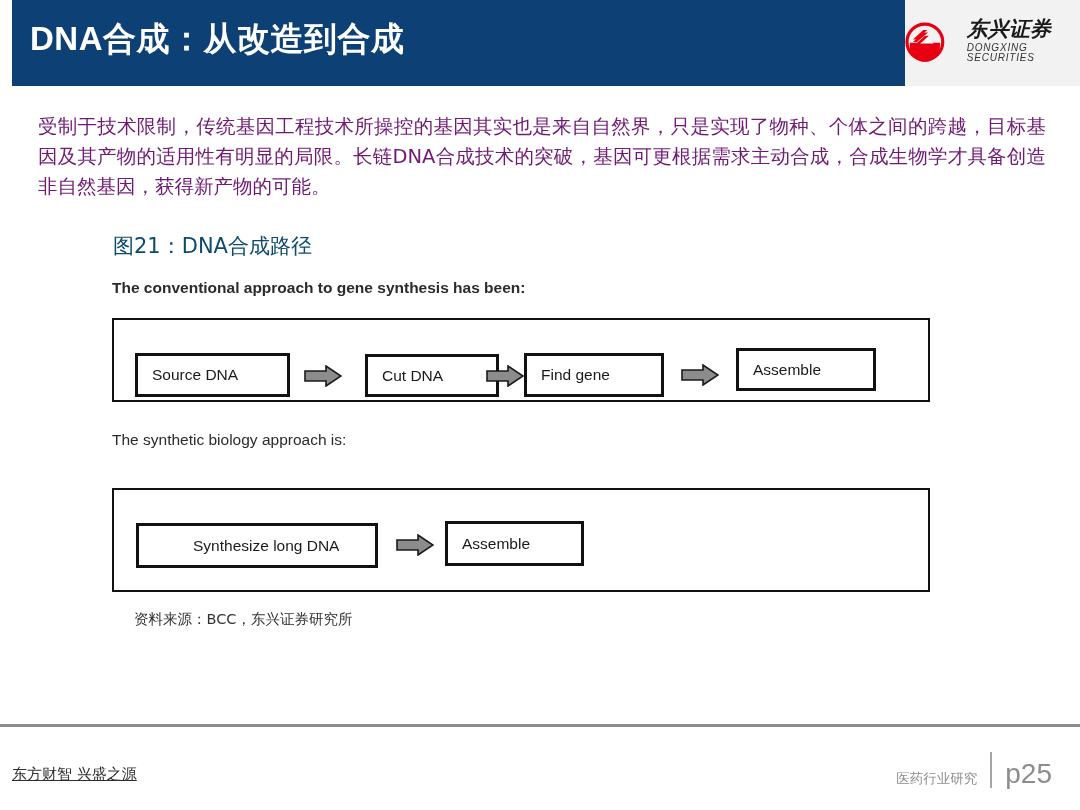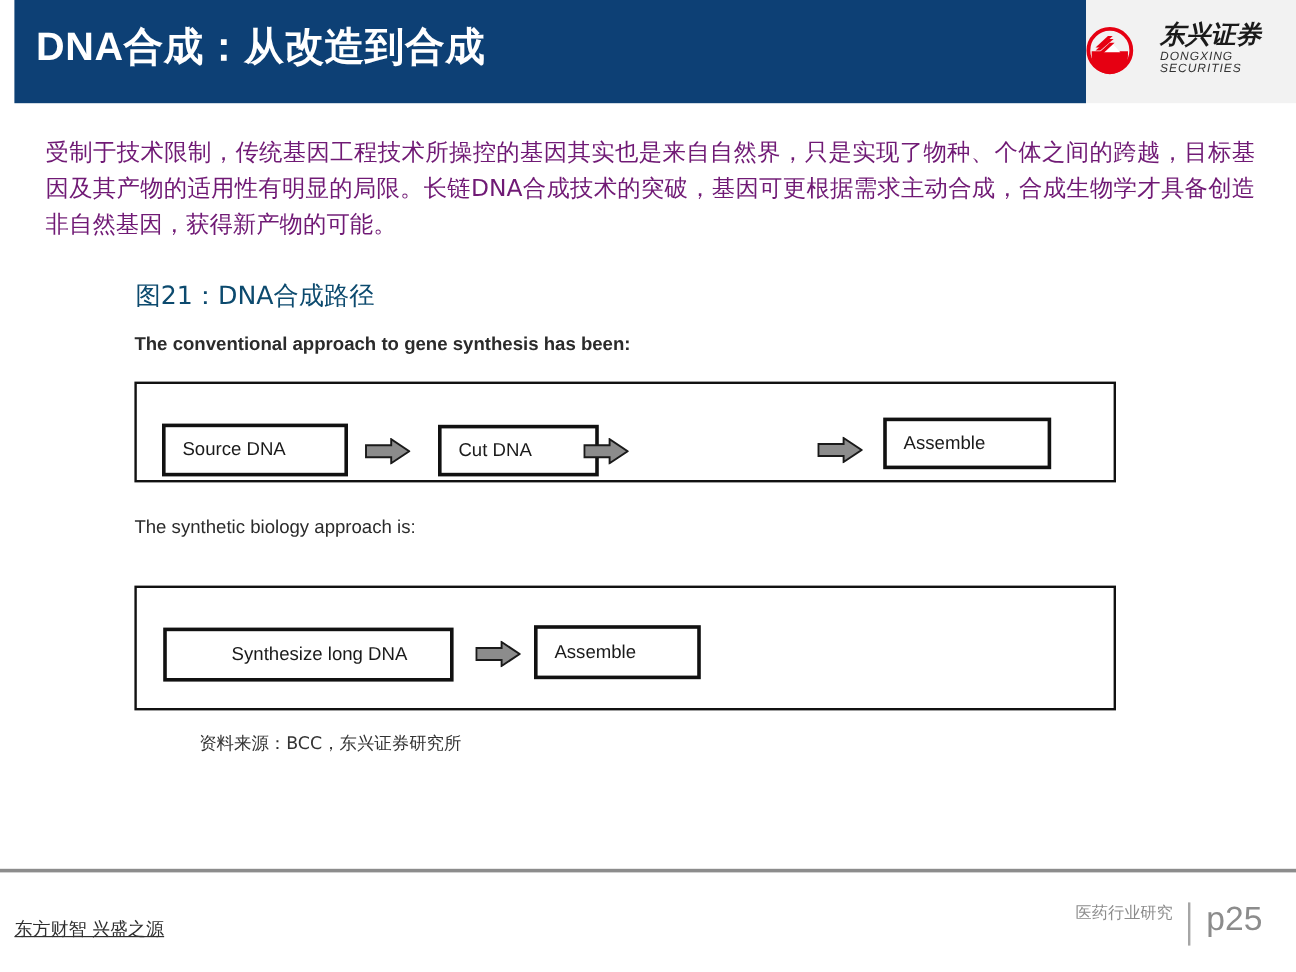--- a/index.html
+++ b/index.html
@@ -156,21 +156,20 @@
   .arrow-r2 { left: 282px; top: 44px; }
 
   .figure-source {
     position: absolute;
     left: 134px;
     top: 610px;
     font-size: 14.5px;
     color: #333333;
     white-space: nowrap;
     font-family: "DejaVu Sans", sans-serif;
-    margin-left: 32px;
   }
 
   
   .footer-rule {
     position: absolute;
     left: 0;
     top: 724px;
     width: 1080px;
     height: 3px;
     background: #8c8c8c;
@@ -183,21 +182,21 @@
     color: #2f2f2f;
     white-space: nowrap;
     font-family: "DejaVu Sans", sans-serif;
     text-decoration: underline;
   }
   .footer-right {
     position: absolute;
     right: 28px;
     top: 752px;
     display: flex;
-    align-items: flex-start;
+    align-items: flex-end;
     gap: 13px;
   }
   .footer-section {
     font-size: 13.5px;
     color: #8c8c8c;
     white-space: nowrap;
     font-family: "DejaVu Sans", sans-serif;
   }
   .footer-divider {
     width: 2px;
@@ -249,20 +248,23 @@
   </div>
   <svg class="flow-arrow arrow-1" viewBox="0 0 38 22">
     <path d="M1 6 L22 6 L22 1 L37 11 L22 21 L22 16 L1 16 Z" fill="#8c8c8c" stroke="#1a1a1a" stroke-width="1.6" stroke-linejoin="miter"></path>
   </svg>
   <div class="flow-box box-cut">
     <span>Cut DNA</span>
   </div>
   <svg class="flow-arrow arrow-2" viewBox="0 0 38 22">
     <path d="M1 6 L22 6 L22 1 L37 11 L22 21 L22 16 L1 16 Z" fill="#8c8c8c" stroke="#1a1a1a" stroke-width="1.6" stroke-linejoin="miter"></path>
   </svg>
+  <div class="flow-box box-find">
+    <span>Find gene</span>
+  </div>
   <svg class="flow-arrow arrow-3" viewBox="0 0 38 22">
     <path d="M1 6 L22 6 L22 1 L37 11 L22 21 L22 16 L1 16 Z" fill="#8c8c8c" stroke="#1a1a1a" stroke-width="1.6" stroke-linejoin="miter"></path>
   </svg>
   <div class="flow-box box-assemble1">
     <span>Assemble</span>
   </div>
 </div>
 
 <div class="flow-caption caption-2">The synthetic biology approach is:</div>
 

